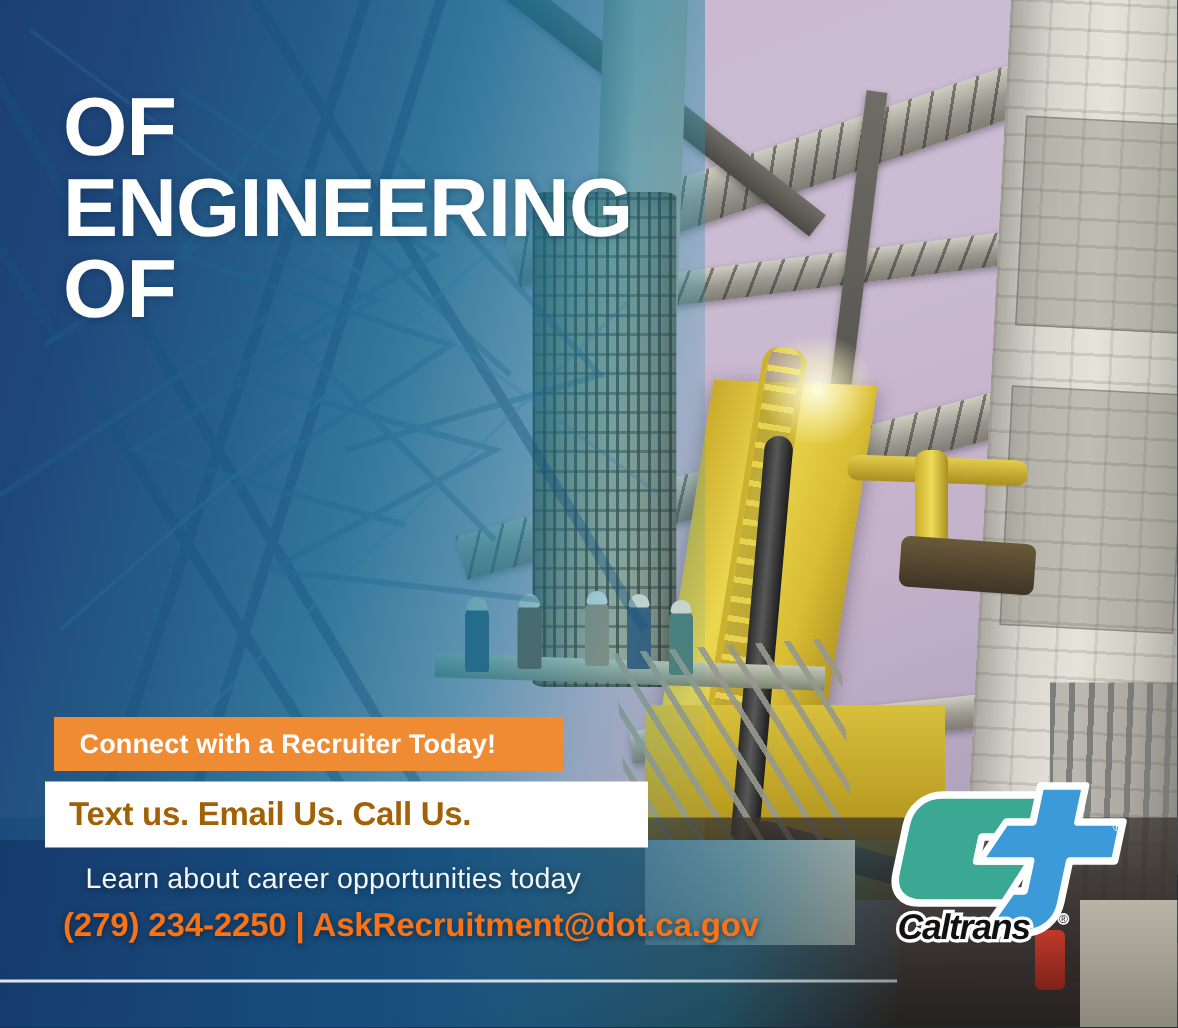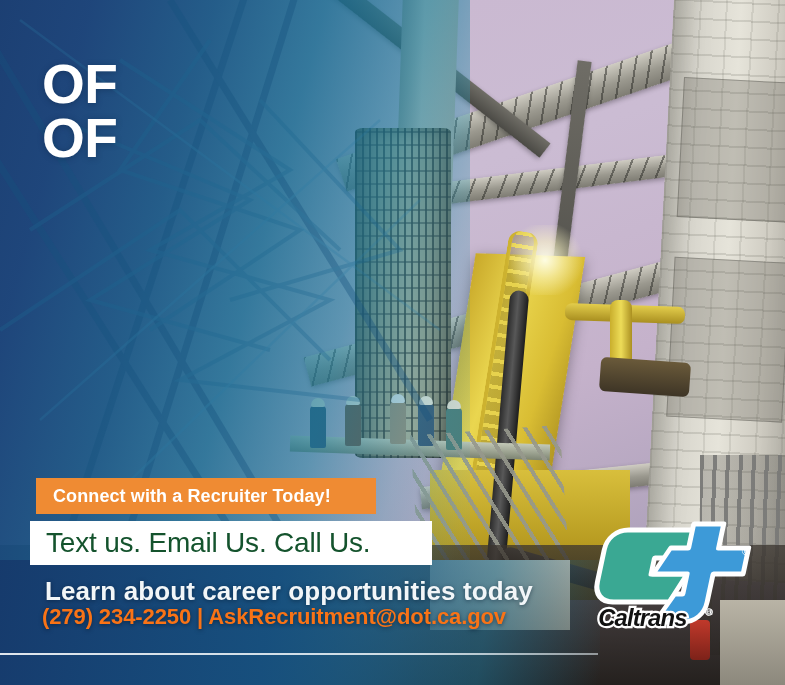--- a/index.html
+++ b/index.html
@@ -196,27 +196,27 @@
     margin-left:17px;letter-spacing:.1px;
   }
 
   .cta-white{
     position:absolute;left:30px;top:521px;
     width:402px;height:44px;
     background:#ffffff;
     display:flex;align-items:center;
   }
   .cta-white span{
-    color:#14532d;font-size:28px;font-weight:normal;
+    color:#a16207;font-size:22px;font-weight:bold;
     margin-left:16px;letter-spacing:-.2px;
   }
 
   .learn-line{
-    position:absolute;left:45px;top:576px;
-    color:#f2f6f8;font-size:26px;font-weight:bold;
+    position:absolute;left:57px;top:576px;
+    color:#f2f6f8;font-size:19px;font-weight:normal;
     letter-spacing:.1px;
     text-shadow:0 1px 4px rgba(0,20,40,.5);
   }
   .contact-line{
     position:absolute;left:42px;top:604px;
     color:#f97316;font-size:22px;font-weight:bold;
     letter-spacing:-.1px;
     text-shadow:0 1px 4px rgba(0,20,40,.6);
   }
 
@@ -309,20 +309,21 @@
       <path d="M40 420 L380 120"></path>
       <path d="M110 500 L420 200"></path>
     </g>
   </svg>
 
   <div class="blue-bottom"></div>
   <div class="divider-line"></div>
 
   <div class="headline">
     <span class="ln">OF</span>
+    <span class="ln">ENGINEERING</span>
     <span class="ln">OF</span>
   </div>
 
   <div class="cta-orange">
     <span>Connect with a Recruiter Today!</span>
   </div>
 
   <div class="cta-white">
     <span>Text us. Email Us. Call Us.</span>
   </div>

